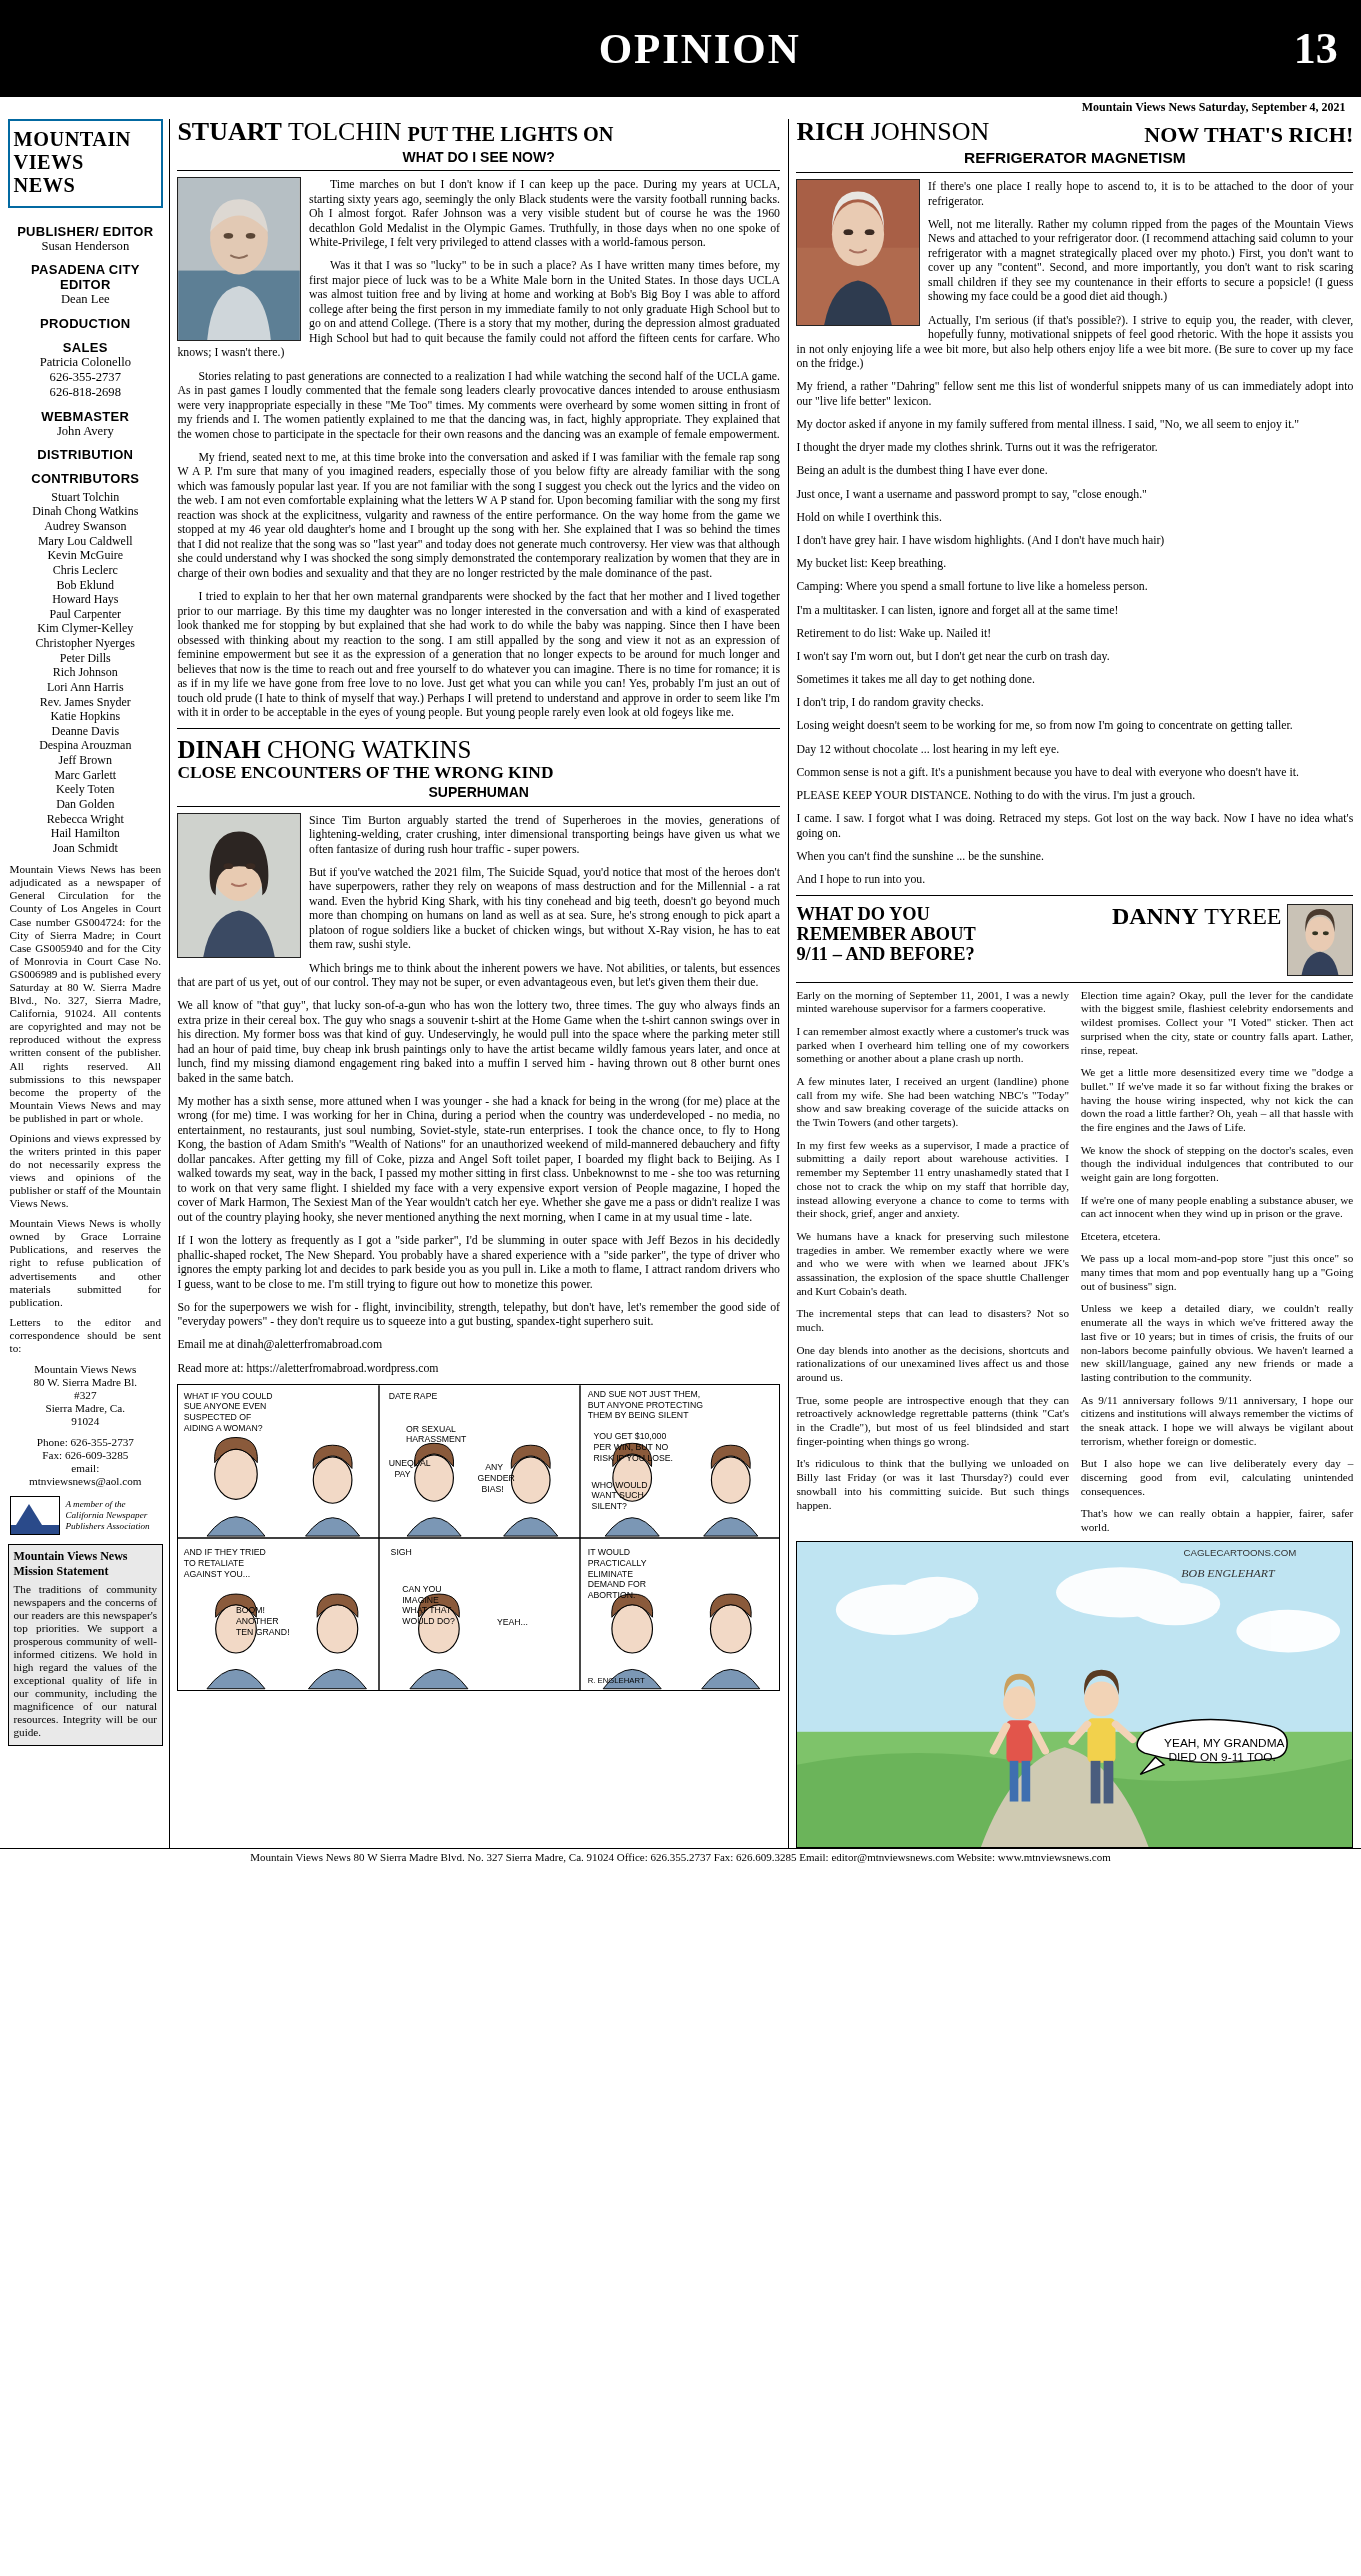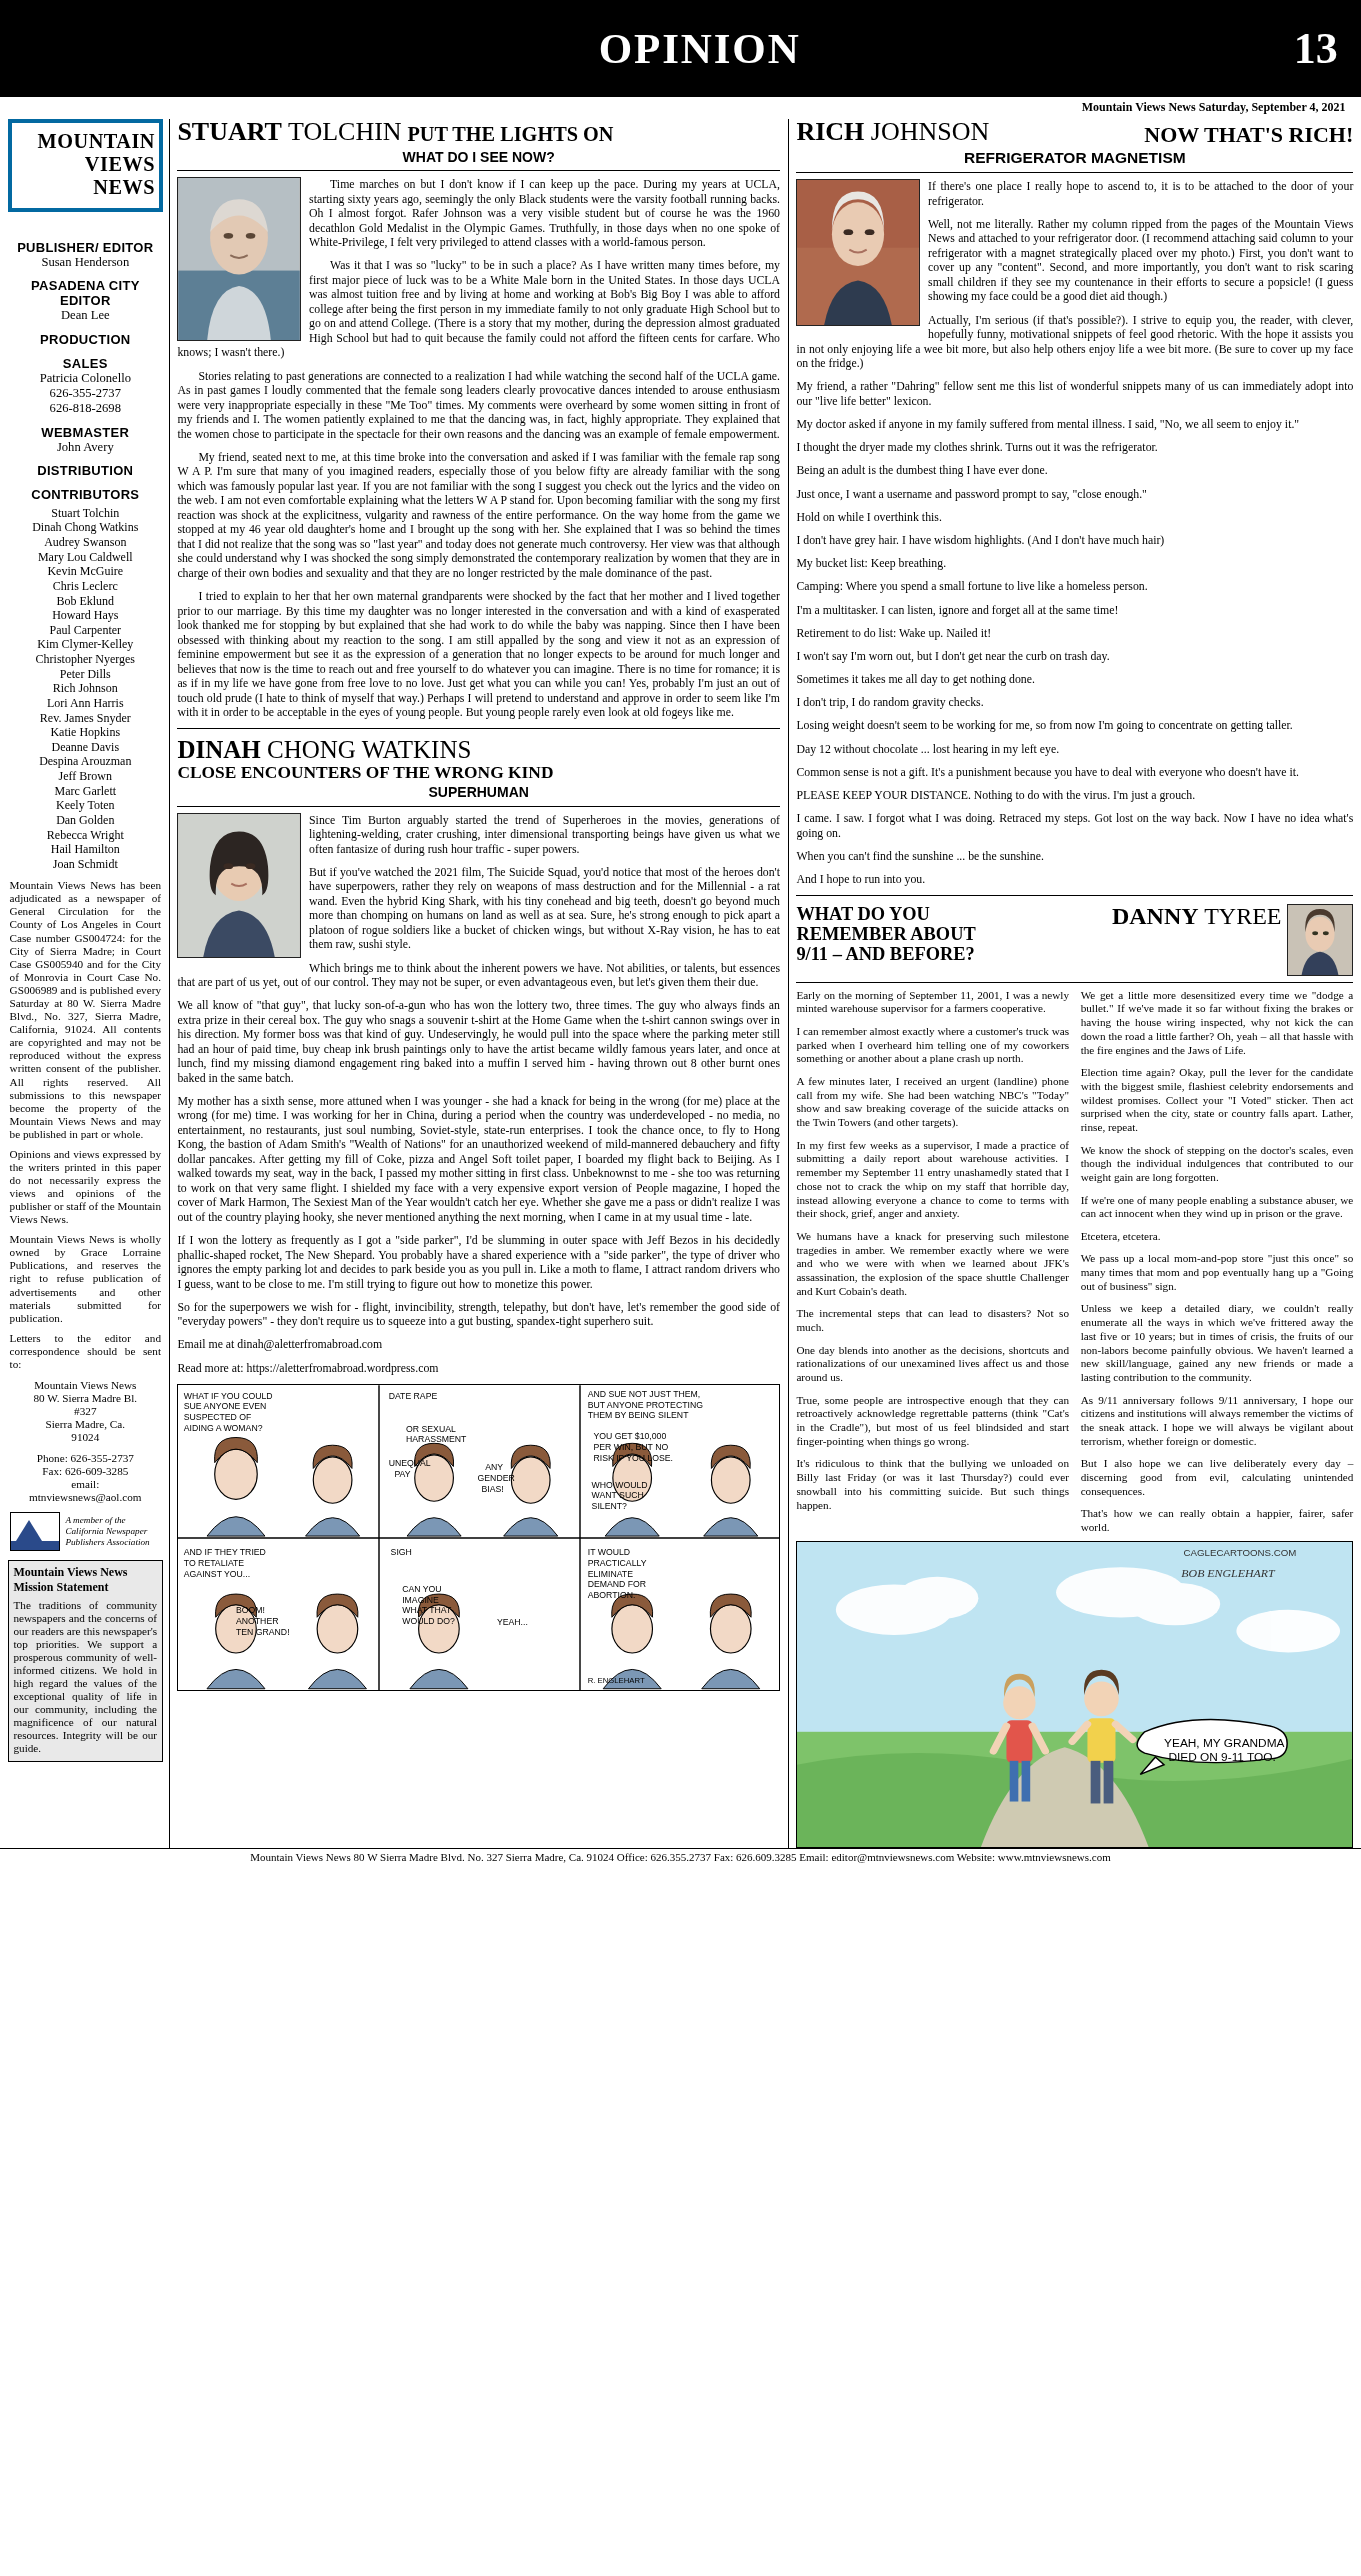--- a/index.html
+++ b/index.html
@@ -75,24 +75,24 @@
     padding: 0 7.7px;
     border-right: 1px solid #000;
   }
   .col-right {
     flex: 1;
     padding-left: 7.7px;
   }
 
   
   .nameplate {
-    border: 4px solid #0369a1;
+    border: 2px solid #0369a1;
     padding: 7.7px 3.9px 9.7px;
-    text-align: right;
-    margin-bottom: 12px;
+    text-align: left;
+    margin-bottom: 0;
   }
   .nameplate .l1 { font-size: 20.3px; font-weight: bold; letter-spacing: 0.5px; line-height: 1.12; }
   .rail-block { text-align:center; padding: 6.8px 1.9px 0; }
   .rail-head {
     font-size: 13px; font-weight: bold; letter-spacing: 0.3px;
     font-family: "Liberation Sans", sans-serif;
     margin-top: 8.7px;
   }
   .rail-name { font-size: 12.6px; font-family: "Liberation Serif", serif; }
   .rail-list { font-size: 12px; line-height: 1.22; margin-top: 3.9px; }
@@ -560,22 +560,22 @@
       <div class="body-text two-col" style="font-size:11.2px;" id="remember-body">
           <p class="noind">Early on the morning of September 11, 2001, I was a newly minted warehouse supervisor for a farmers cooperative.</p>
           <p class="noind">I can remember almost exactly where a customer's truck was parked when I overheard him telling one of my coworkers something or another about a plane crash up north.</p>
           <p class="noind">A few minutes later, I received an urgent (landline) phone call from my wife. She had been watching NBC's "Today" show and saw breaking coverage of the suicide attacks on the Twin Towers (and other targets).</p>
           <p class="noind">In my first few weeks as a supervisor, I made a practice of submitting a daily report about warehouse activities. I remember my September 11 entry unashamedly stated that I chose not to crack the whip on my staff that horrible day, instead allowing everyone a chance to come to terms with their shock, grief, anger and anxiety.</p>
           <p class="noind">We humans have a knack for preserving such milestone tragedies in amber. We remember exactly where we were and who we were with when we learned about JFK's assassination, the explosion of the space shuttle Challenger and Kurt Cobain's death.</p>
           <p class="noind">The incremental steps that can lead to disasters? Not so much.</p>
           <p class="noind">One day blends into another as the decisions, shortcuts and rationalizations of our unexamined lives affect us and those around us.</p>
           <p class="noind">True, some people are introspective enough that they can retroactively acknowledge regrettable patterns (think "Cat's in the Cradle"), but most of us feel blindsided and start finger-pointing when things go wrong.</p>
           <p class="noind">It's ridiculous to think that the bullying we unloaded on Billy last Friday (or was it last Thursday?) could ever snowball into his committing suicide. But such things happen.</p>
+          <p class="noind">Election time again? Okay, pull the lever for the candidate with the biggest smile, flashiest celebrity endorsements and wildest promises. Collect your "I Voted" sticker. Then act surprised when the city, state or country falls apart. Lather, rinse, repeat.</p>
           <p class="noind">We get a little more desensitized every time we "dodge a bullet." If we've made it so far without fixing the brakes or having the house wiring inspected, why not kick the can down the road a little farther? Oh, yeah – all that hassle with the fire engines and the Jaws of Life.</p>
-          <p class="noind">Election time again? Okay, pull the lever for the candidate with the biggest smile, flashiest celebrity endorsements and wildest promises. Collect your "I Voted" sticker. Then act surprised when the city, state or country falls apart. Lather, rinse, repeat.</p>
           <p class="noind">We know the shock of stepping on the doctor's scales, even though the individual indulgences that contributed to our weight gain are long forgotten.</p>
           <p class="noind">If we're one of many people enabling a substance abuser, we can act innocent when they wind up in prison or the grave.</p>
           <p class="noind">Etcetera, etcetera.</p>
           <p class="noind">We pass up a local mom-and-pop store "just this once" so many times that mom and pop eventually hang up a "Going out of business" sign.</p>
           <p class="noind">Unless we keep a detailed diary, we couldn't really enumerate all the ways in which we've frittered away the last five or 10 years; but in times of crisis, the fruits of our non-labors become painfully obvious. We haven't learned a new skill/language, gained any new friends or made a lasting contribution to the community.</p>
           <p class="noind">As 9/11 anniversary follows 9/11 anniversary, I hope our citizens and institutions will always remember the victims of the sneak attack. I hope we will always be vigilant about terrorism, whether foreign or domestic.</p>
           <p class="noind">But I also hope we can live deliberately every day – discerning good from evil, calculating unintended consequences.</p>
           <p class="noind">That's how we can really obtain a happier, fairer, safer world.</p>
         </div>
 

